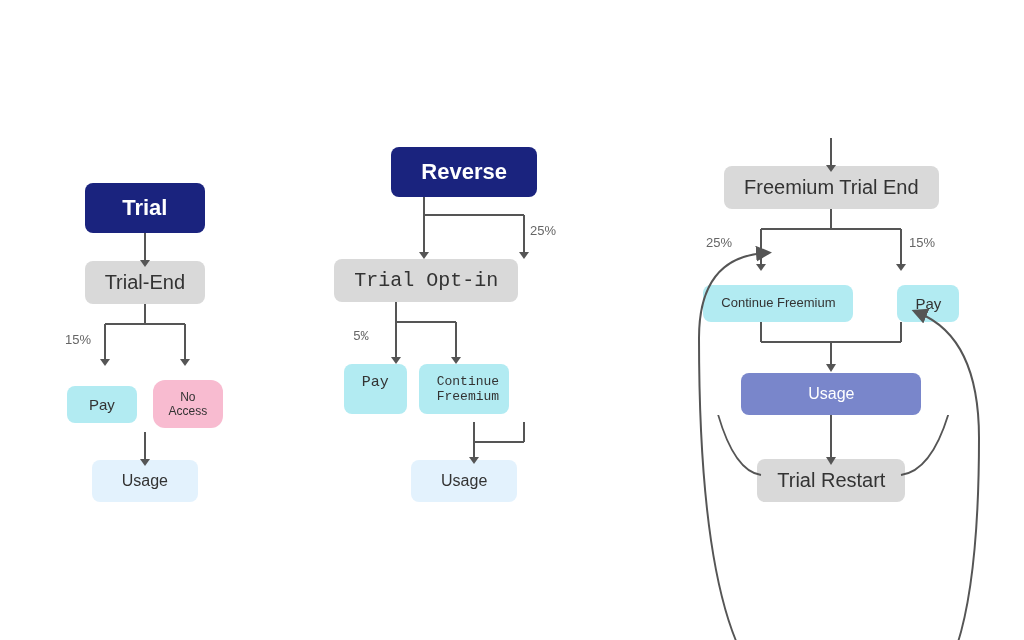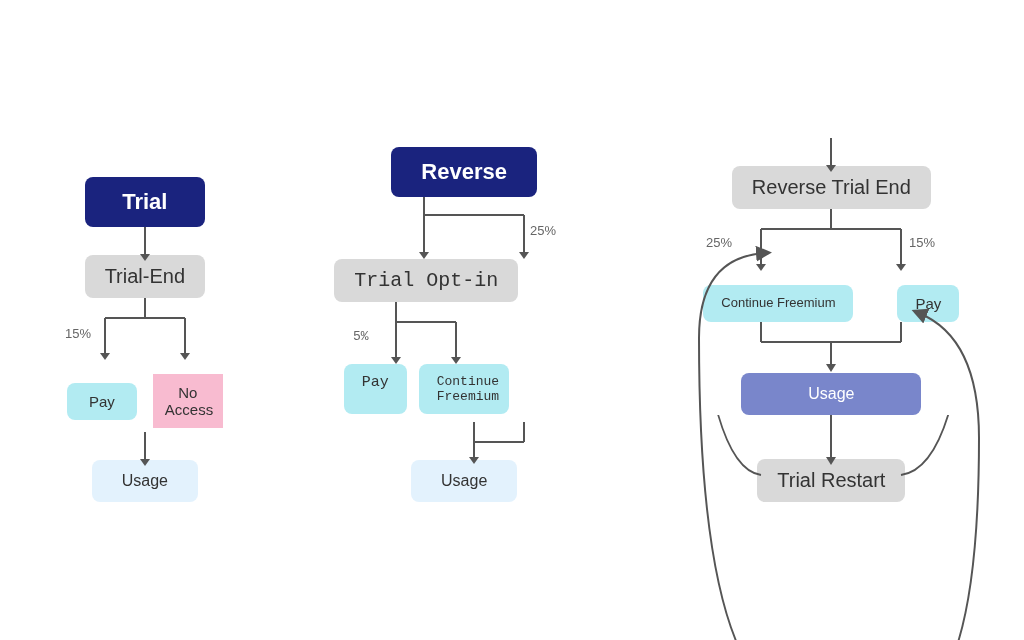--- a/index.html
+++ b/index.html
@@ -55,23 +55,23 @@
       border-radius: 8px;
       padding: 10px 18px;
       font-size: 15px;
       font-weight: 500;
       text-align: center;
       min-width: 70px;
     }
     .box-pink {
       background: #f8bbd0;
       color: #333;
-      border-radius: 0;
+      border-radius: 12px;
       padding: 10px 12px;
-      font-size: 15px;
+      font-size: 12px;
       font-weight: 500;
       text-align: center;
       min-width: 70px;
     }
     .box-light-blue {
       background: #e3f2fd;
       color: #333;
       border-radius: 8px;
       padding: 12px 30px;
       font-size: 16px;
@@ -212,21 +212,21 @@
         <line x1="190" y1="0" x2="190" y2="20" stroke="#555" stroke-width="2"></line>
         <line x1="140" y1="20" x2="190" y2="20" stroke="#555" stroke-width="2"></line>
       </svg>
     </div>
 
     <div class="box-light-blue" style="margin-top:-12px;">Usage</div>
   </div>
 
   <div class="column col3" style="position:relative;">
     <div class="arrow-down"></div>
-    <div class="box-gray" style="min-width:160px;">Reverse Trial End</div>
+    <div class="box-gray" style="min-width:160px;">Freemium Trial End</div>
 
     <div style="position:relative; width:300px; height:80px;">
       <svg width="300" height="80">
         <line x1="150" y1="0" x2="150" y2="20" stroke="#555" stroke-width="2"></line>
         <line x1="80" y1="20" x2="220" y2="20" stroke="#555" stroke-width="2"></line>
 
         <line x1="80" y1="20" x2="80" y2="55" stroke="#555" stroke-width="2"></line>
         <polygon points="75,55 85,55 80,62" fill="#555"></polygon>
 
         <line x1="220" y1="20" x2="220" y2="55" stroke="#555" stroke-width="2"></line>

